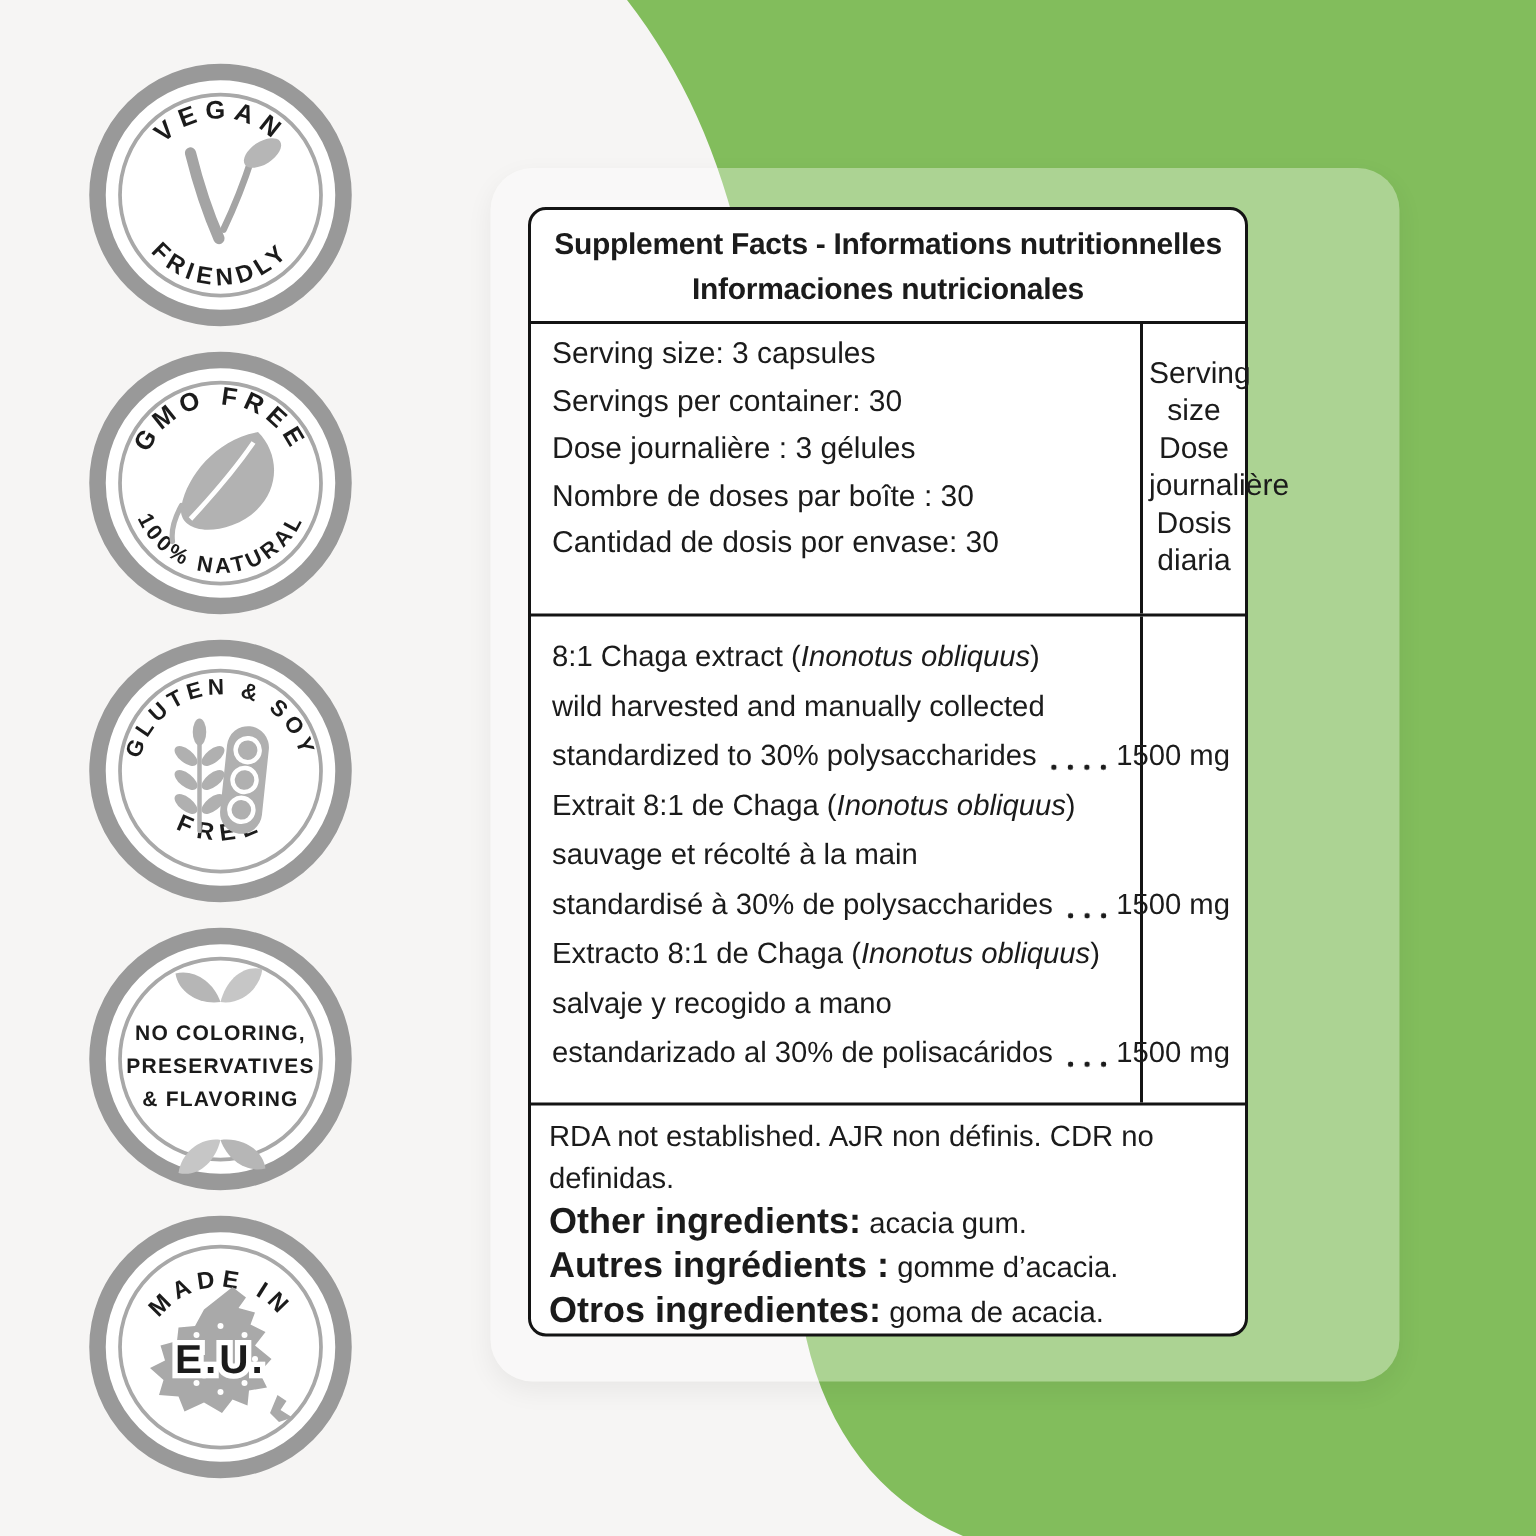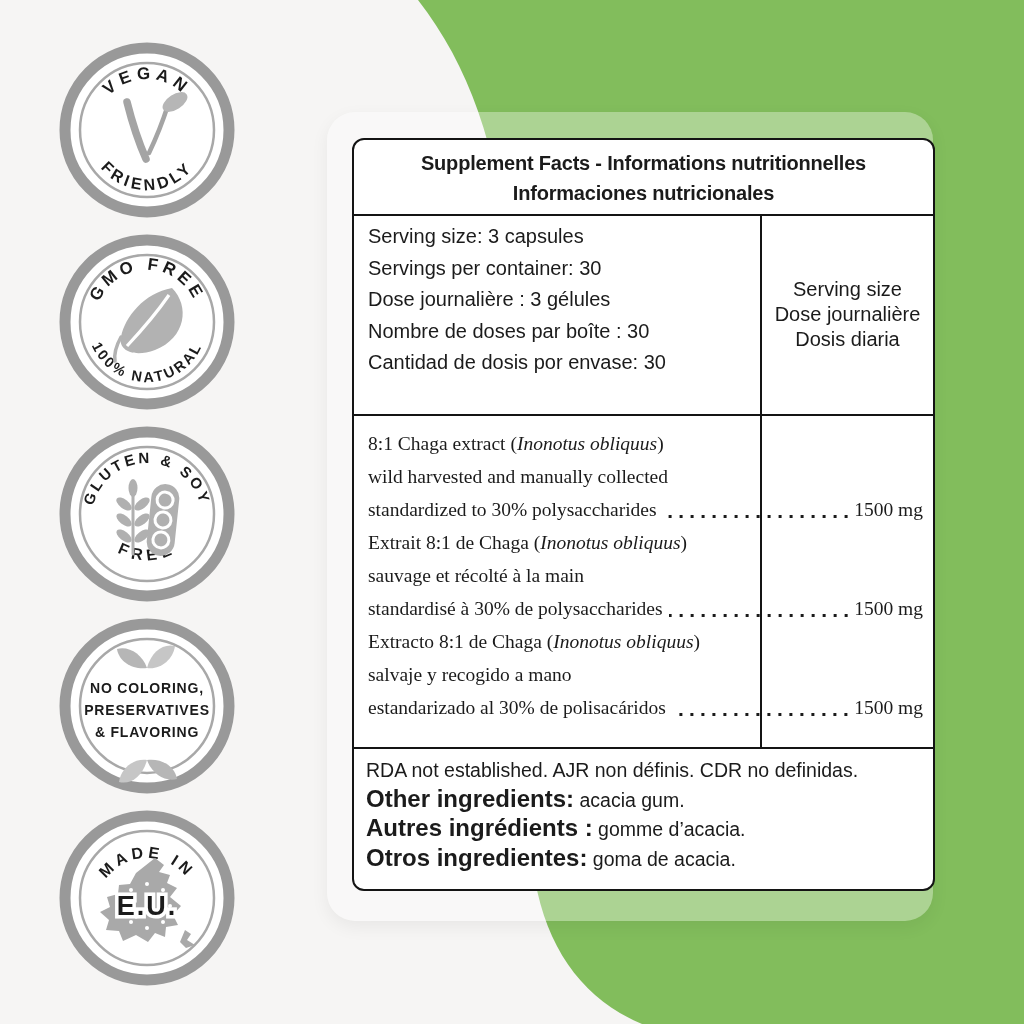--- a/index.html
+++ b/index.html
@@ -17,21 +17,21 @@
     position:absolute; z-index:1;
     left:327px; top:112px; width:606px; height:809px;
     background:rgba(255,255,255,0.34);
     border-radius:28px;
     box-shadow:0 6px 18px rgba(0,0,0,0.06);
   }
 
   
   .panel {
     position:absolute; z-index:2;
-    left:352px; top:138px; width:583px; height:753px;
+    left:352px; top:138px; width:480px; height:753px;
     background:#ffffff;
     border:2.5px solid #141414;
     border-radius:12px;
     display:flex; flex-direction:column;
   }
   .panel-title {
     padding:8px 6px 6px 6px;
     text-align:center;
     border-bottom:2px solid #141414;
     font-weight:bold; font-size:20px; line-height:30px; letter-spacing:-0.2px;
@@ -49,21 +49,20 @@
     position:absolute; left:410px; right:2px; top:0; bottom:0;
     display:flex; flex-direction:column; justify-content:center;
     text-align:center; padding:7px 2px 9px 2px; line-height:25px;
   }
   .ing-section {
     position:relative;
     height:333px;
     border-bottom:2px solid #141414;
     font-size:19.5px;
     padding:11px 10px 0 14px;
-    font-family:Liberation Serif, serif;
   }
   .ing-row { line-height:33px; display:flex; align-items:baseline; white-space:nowrap; position:relative; z-index:1; }
   .ing-row i { font-style:italic; }
   .dots {
     flex:1 1 auto; height:7px; align-self:flex-end; margin:0 3px 6px 6px;
     background-image:radial-gradient(circle, #1b1b1b 1.7px, transparent 2px);
     background-size:11px 7px; background-repeat:repeat-x; background-position:right bottom;
   }
   .amt { white-space:nowrap; }
   .footer-section { padding:7px 12px 0 12px; font-size:19.5px; }

